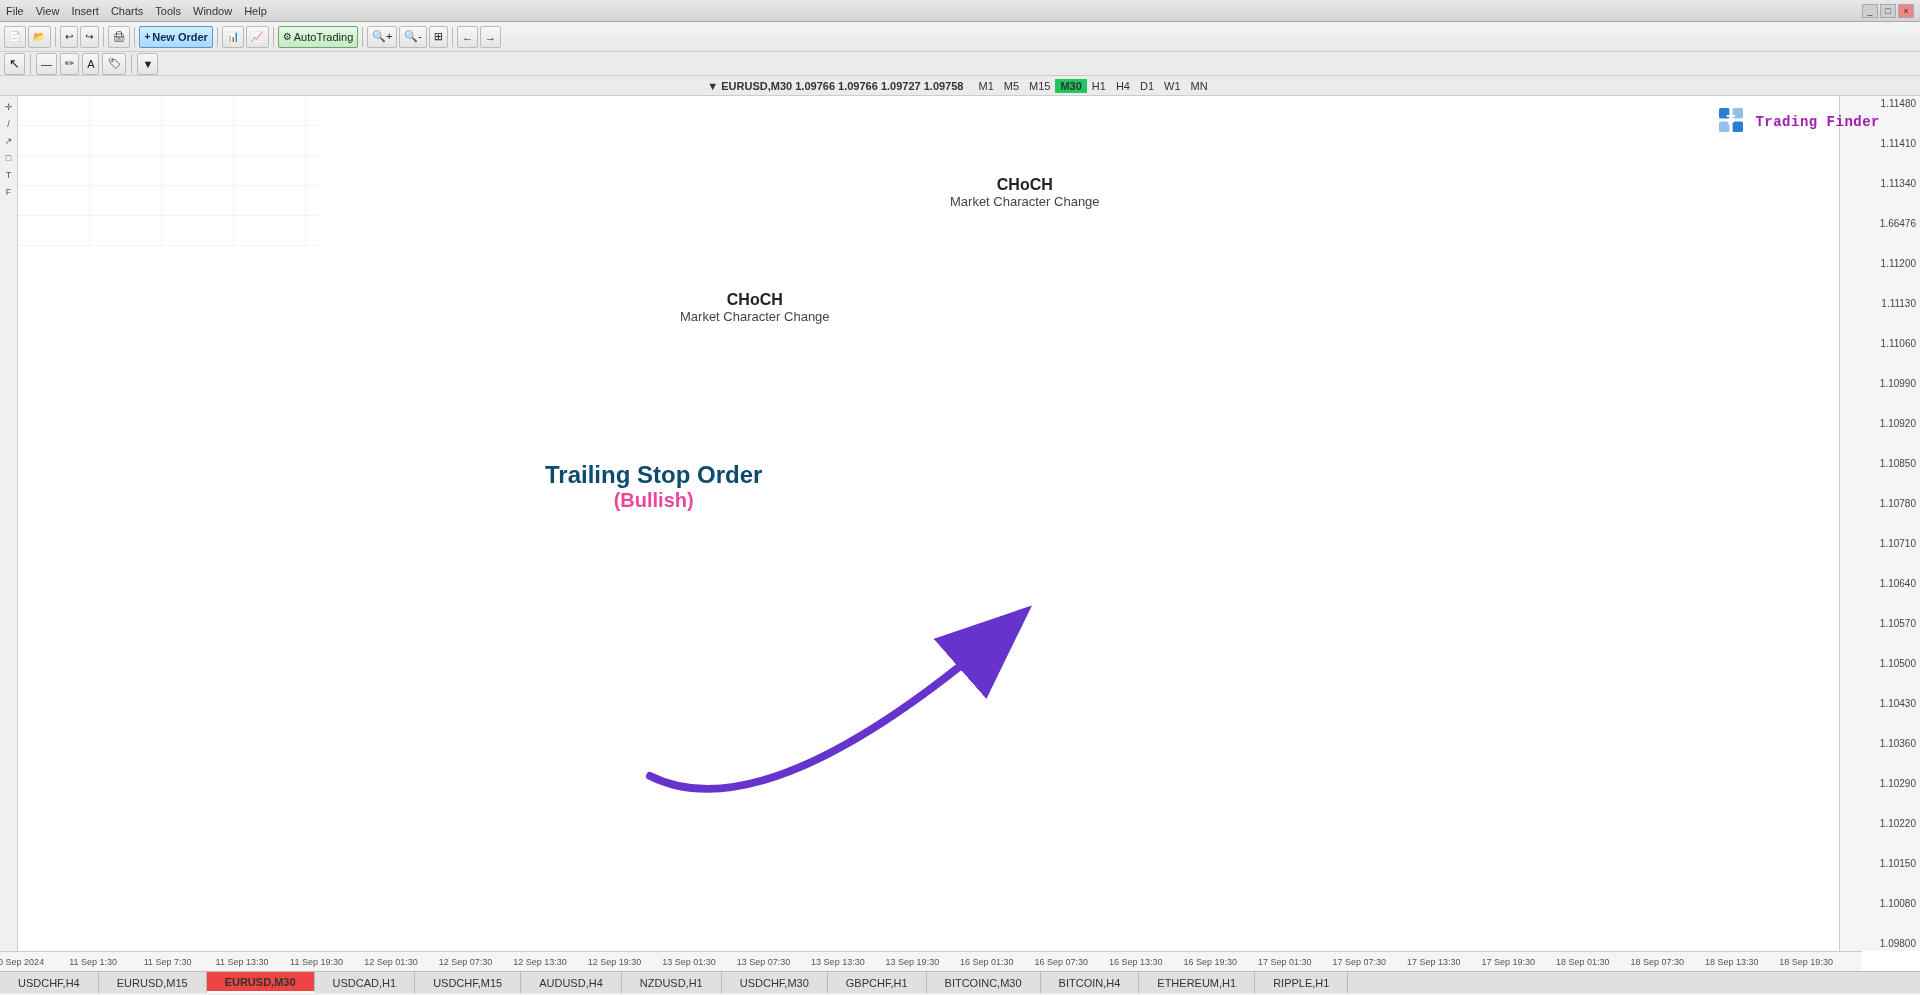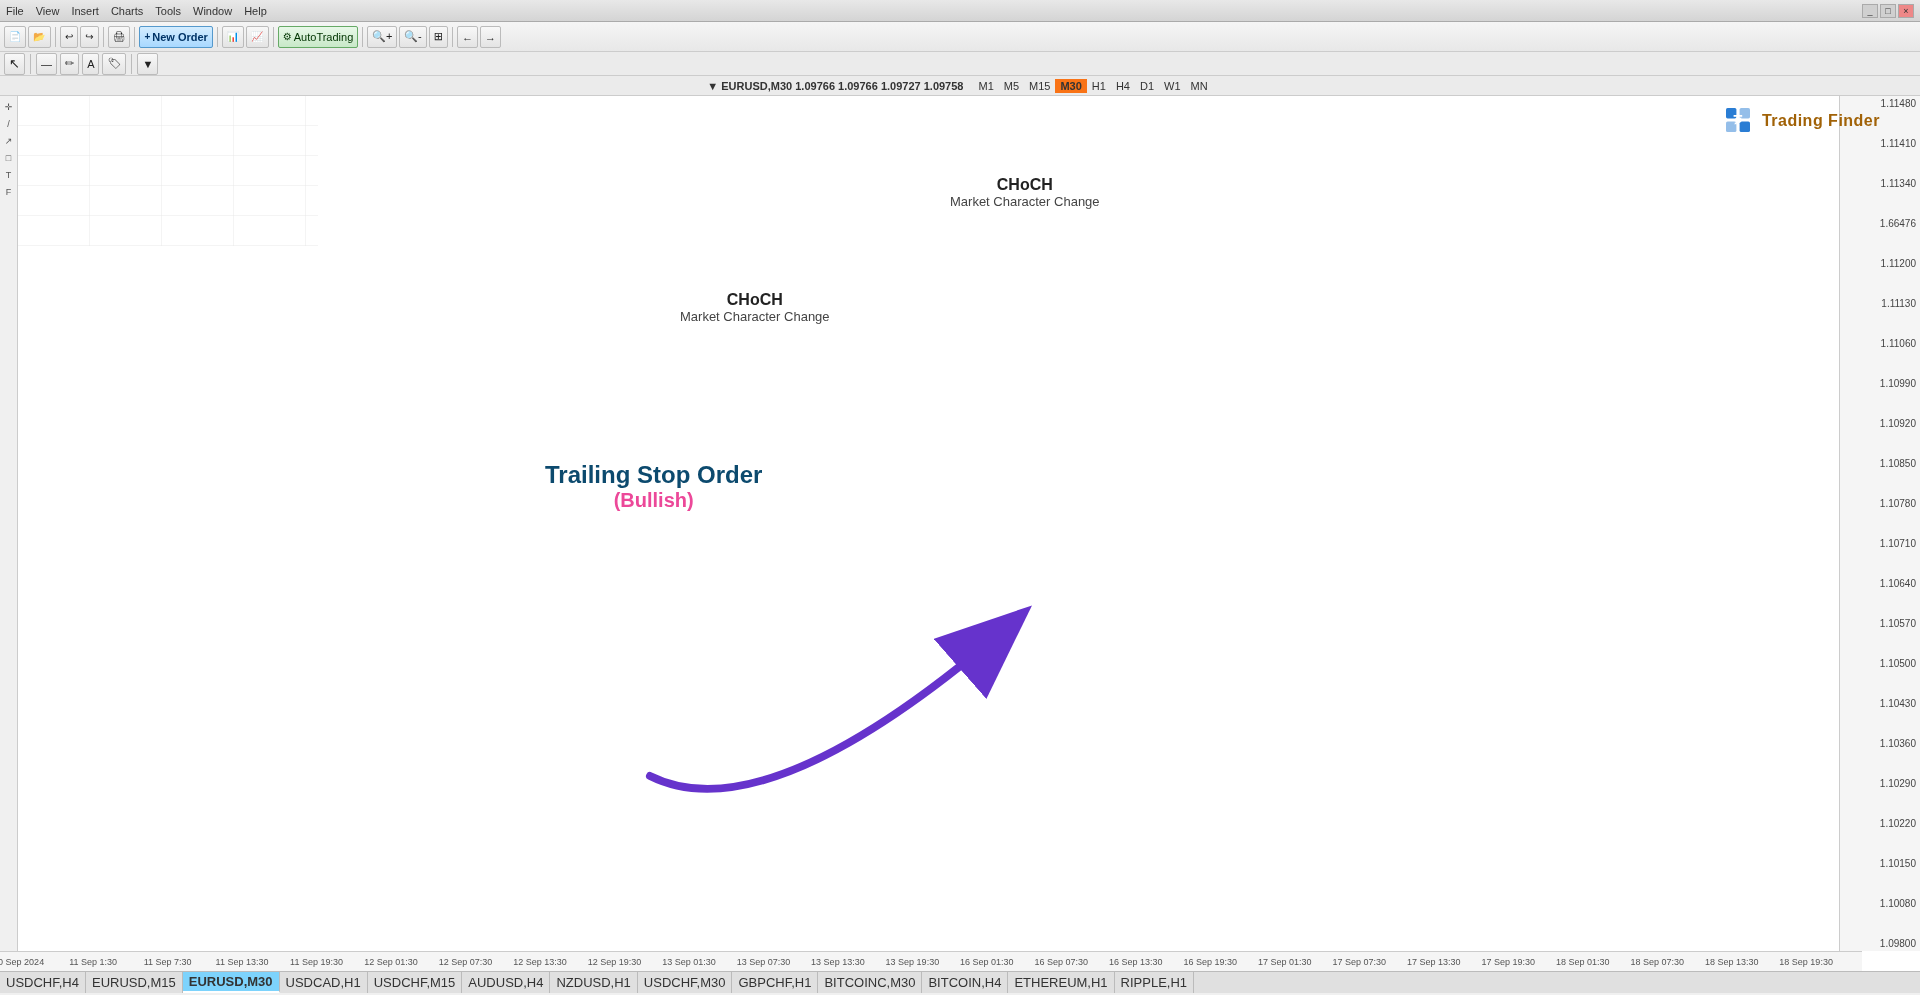--- a/index.html
+++ b/index.html
@@ -98,21 +98,21 @@
       margin-right: 10px;
     }
     .tf-btn {
       padding: 1px 5px;
       font-size: 11px;
       cursor: pointer;
       color: #333;
       border: none;
       background: transparent;
     }
-    .tf-btn.active { background: #f97316; font-weight: bold; }
+    .tf-btn.active { background: #22c55e; font-weight: bold; }
 
     
     #chart-area {
       position: relative;
       width: 1920px;
       height: 875px; 
       background: #fff;
       overflow: hidden;
     }
 
@@ -183,33 +183,33 @@
       height: 22px;
       background: #e0e0e0;
       border-top: 1px solid #bbb;
       display: flex;
       align-items: center;
       overflow-x: auto;
       overflow-y: hidden;
       white-space: nowrap;
     }
     .chart-tab {
-      padding: 2px 6px;
-      font-size: 13px;
+      padding: 2px 18px;
+      font-size: 11px;
       border-right: 1px solid #bbb;
       cursor: pointer;
       background: #e0e0e0;
       color: #333;
       height: 100%;
       display: flex;
       align-items: center;
       flex-shrink: 0;
     }
     .chart-tab.active {
-      background: #7dd3fc;
+      background: #ef4444;
       font-weight: bold;
       border-bottom: 2px solid #fff;
     }
 
     
     #left-toolbar {
       position: absolute;
       left: 0;
       top: 0;
       width: 18px;
@@ -355,21 +355,21 @@
 
   <div id="logo-area">
     <svg id="logo-icon" viewBox="0 0 40 40">
       <rect x="5" y="5" width="13" height="13" rx="2" fill="#2a7dd4"></rect>
       <rect x="22" y="5" width="13" height="13" rx="2" fill="#2a7dd4" opacity="0.5"></rect>
       <rect x="5" y="22" width="13" height="13" rx="2" fill="#2a7dd4" opacity="0.5"></rect>
       <rect x="22" y="22" width="13" height="13" rx="2" fill="#2a7dd4"></rect>
       <text x="20" y="26" font-size="18" fill="white" text-anchor="middle" font-weight="bold">₮</text>
     </svg>
     <div id="logo-text">
-      <span style="color:#a16207; font-size:16px; font-weight:600;">Trading Finder</span>
+      <span style="color:#a21caf; font-size:14px; font-weight:600;font-family:Liberation Mono, monospace;">Trading Finder</span>
     </div>
   </div>
 
   <svg id="candle-svg" xmlns="http://www.w3.org/2000/svg">
 
     <defs>
       <pattern id="hgrid" width="100%" height="30" patternUnits="userSpaceOnUse">
         <line x1="0" y1="30" x2="100%" y2="30" stroke="#e8e8e8" stroke-width="1"></line>
       </pattern>
       <pattern id="vgrid" width="72" height="100%" patternUnits="userSpaceOnUse">

